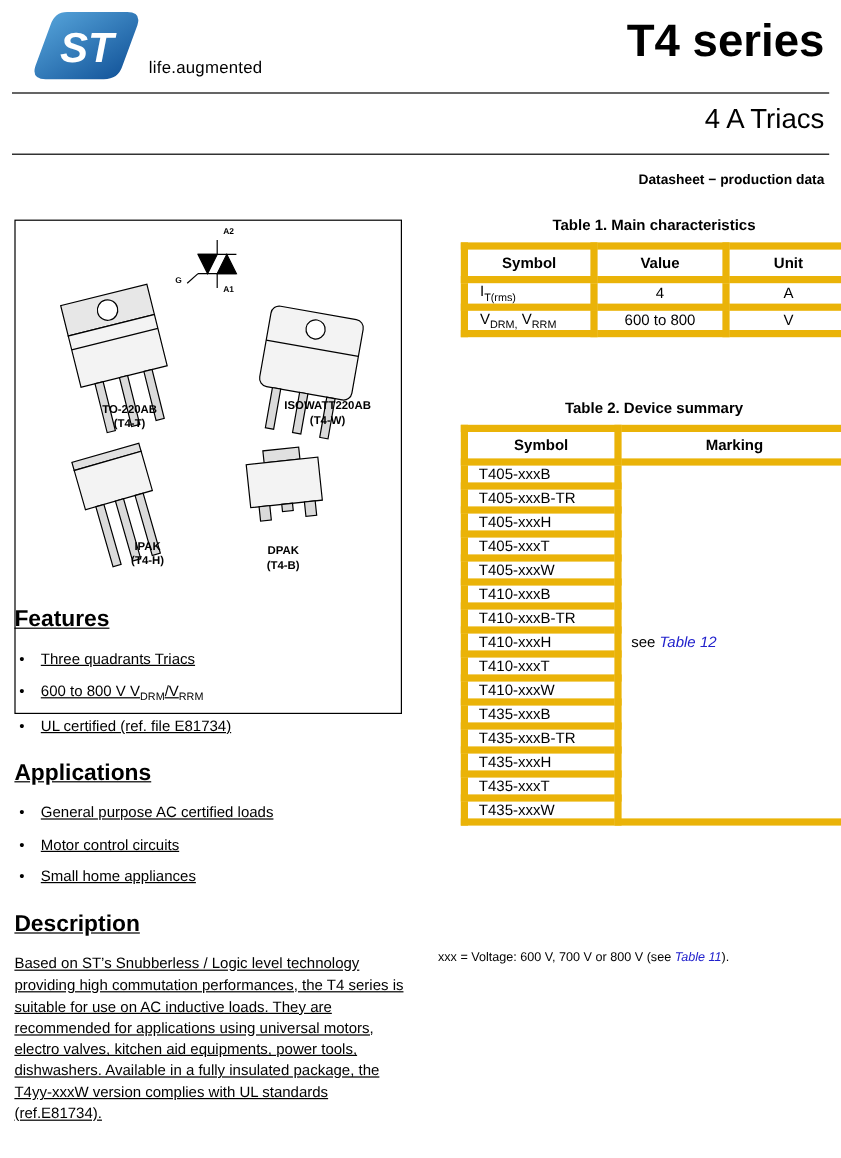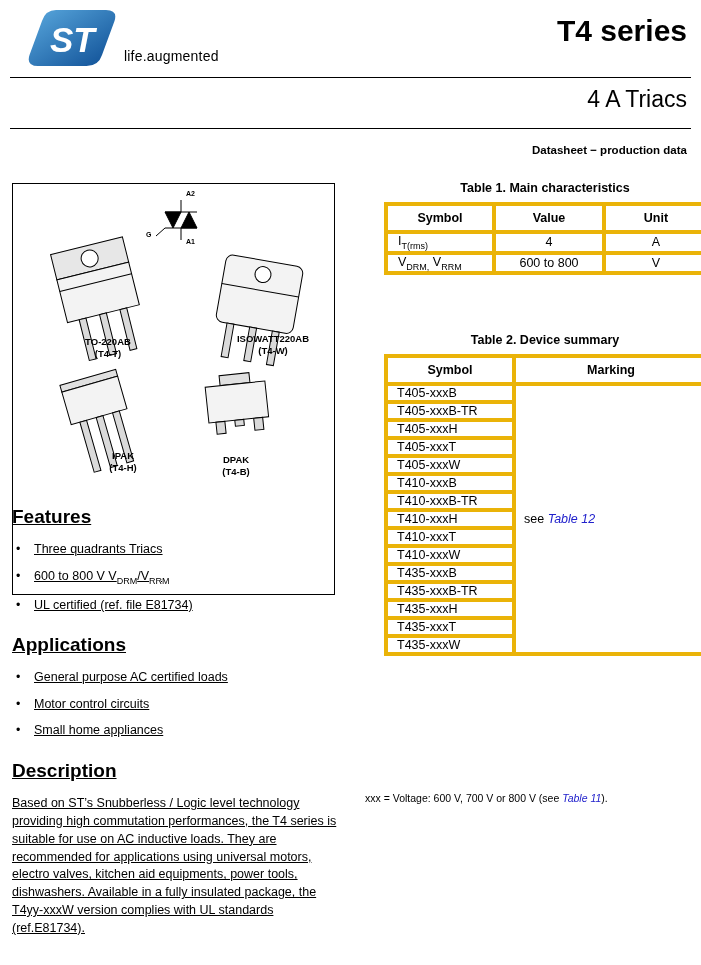--- a/index.html
+++ b/index.html
@@ -4,41 +4,41 @@
 <style>
   * { margin:0; padding:0; box-sizing:border-box; }
   body { background:#888; font-family:"Liberation Sans", sans-serif; }
   .page {
     position:relative; width:701px; height:965px; background:#fff; color:#000;
     margin:0 auto; overflow:hidden; font-family:"Liberation Sans", sans-serif;
   }
   .rule { position:absolute; left:10px; right:10px; border-top:1.5px solid #000; }
   .logo { position:absolute; left:28px; top:8px; }
   .tagline { position:absolute; left:124px; top:48px; font-size:14px; color:#000000; letter-spacing:0.2px; }
-  .title { position:absolute; right:14px; top:14px; font-size:30px; font-weight:bold; }
+  .title { position:absolute; right:14px; top:14px; font-size:38px; font-weight:bold; }
   .subtitle { position:absolute; right:14px; top:86px; font-size:23px; }
   .docstatus { position:absolute; right:14px; top:144px; font-size:11.5px; font-weight:bold; }
 
   .pkgbox { position:absolute; left:12px; top:183px; width:323px; height:412px; border:1.5px solid #000; }
   .pkgbox svg { position:absolute; left:0; top:0; }
   .pkglabel { position:absolute; text-align:center; font-size:9.5px; font-weight:bold; line-height:1.25; }
   .pinlabel { position:absolute; font-size:7px; font-weight:bold; }
 
   .leftcol { position:absolute; left:12px; top:506px; width:336px;text-decoration:underline; }
   .h1 { font-size:19px; font-weight:bold; margin:0 0 13px 0; }
   .h1.spaced { margin-top:21px; }
   .bullet { position:relative; padding-left:22px; font-size:12.5px; line-height:1.32; margin-bottom:10px; }
   .bullet .dot::before { content:"•"; position:absolute; left:4px; top:0; font-size:12.5px; }
   .body-text { font-size:12.5px; line-height:1.43; margin-top:11px; }
   sub { font-size:9px; }
 
   .rightcol { position:absolute; left:365px; width:322px;margin-left:19px; }
   .tbl-title { text-align:center; font-weight:bold; font-size:12.5px; margin-bottom:7px; }
   table { border-collapse:collapse; width:322px; table-layout:fixed; }
-  th, td { border:4px solid #eab308; font-size:12.5px; padding:0 8px; }
+  th, td { border:6px solid #eab308; font-size:12.5px; padding:0 8px; }
   table { border:1.5px solid #000; }
   th { height:28px; font-weight:bold; text-align:center; }
   td { height:17px; }
   .t1 td.sym { text-align:left; padding-left:10px; }
   .ctr { text-align:center; }
   .t2 td.devsym { text-align:left; padding-left:9px; }
   .marking { text-align:left; vertical-align:middle; }
   .link { color:#2121cc; font-style:italic; text-decoration:none; cursor:pointer; }
   .footnote { position:absolute; left:365px; top:792px; font-size:10.5px; width:330px; }
 </style>

